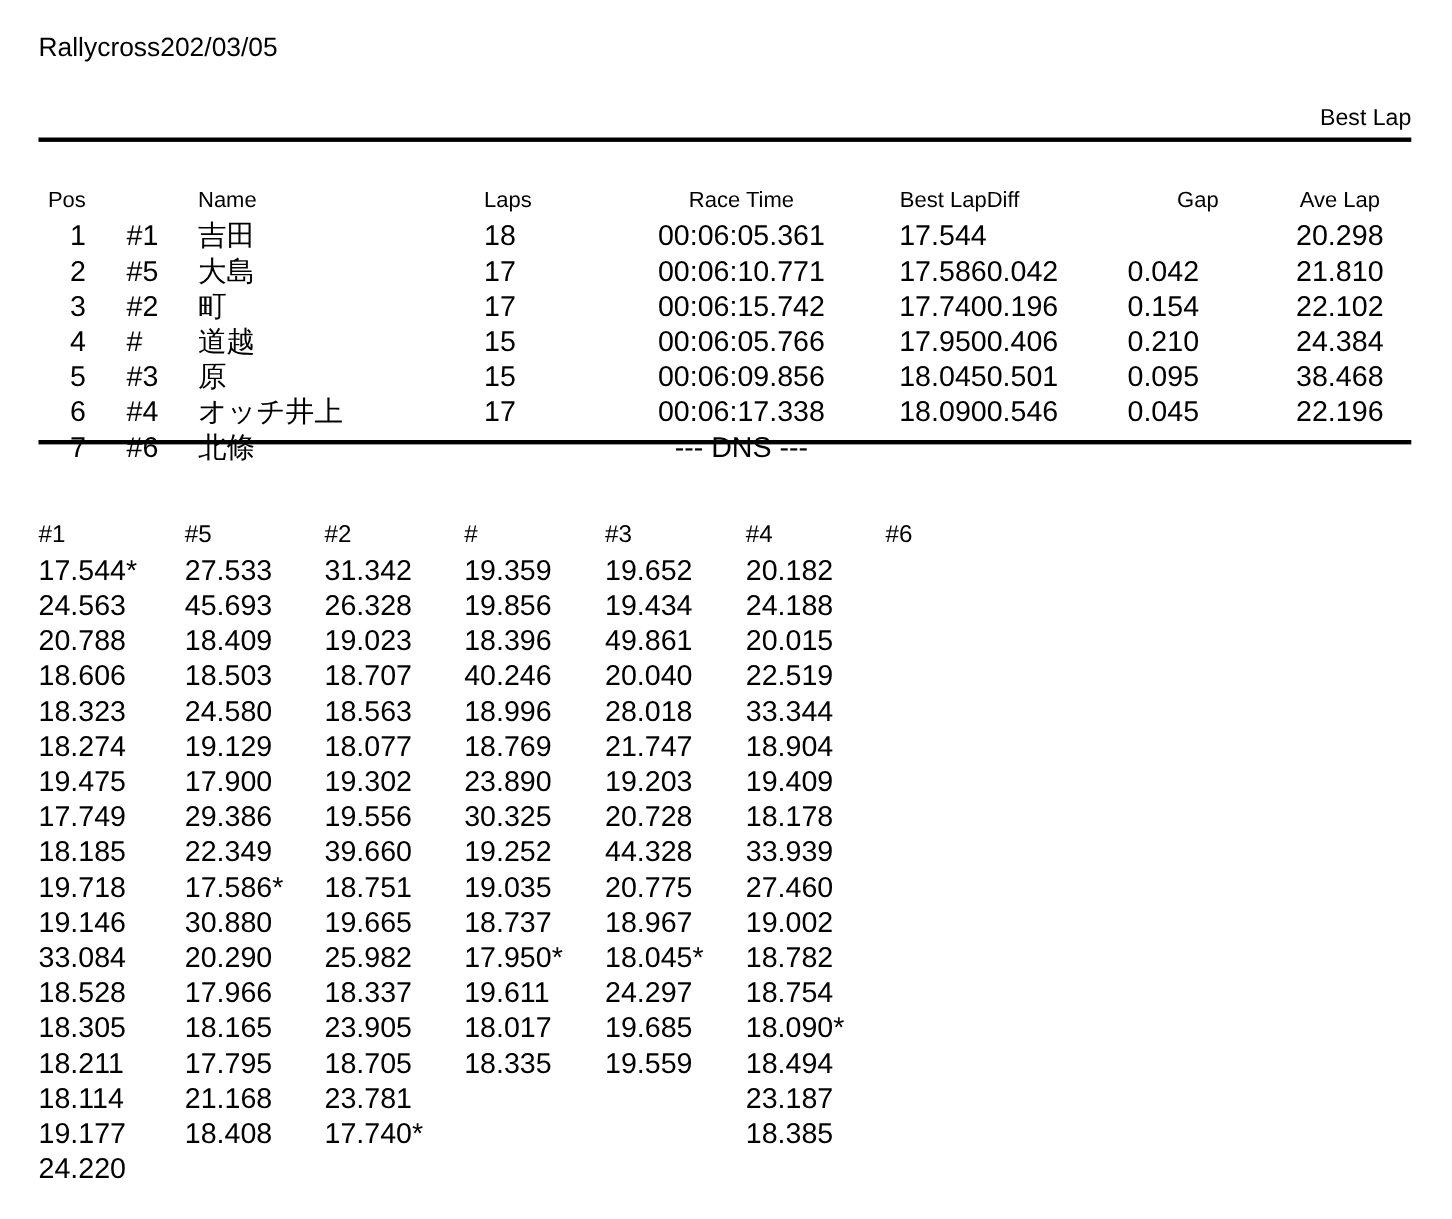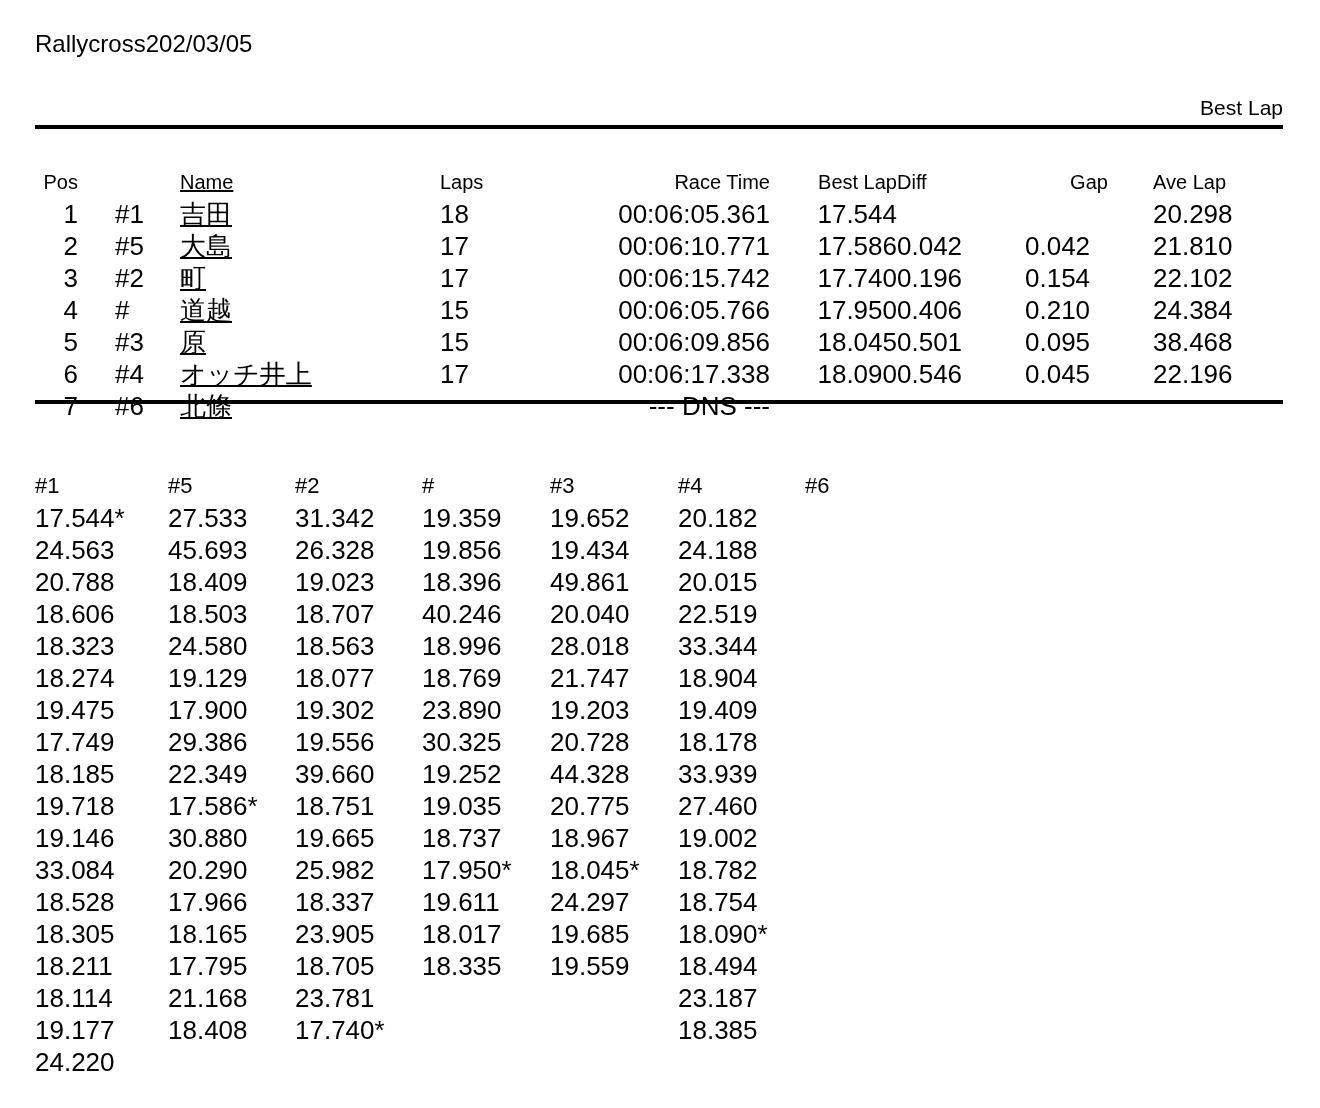--- a/index.html
+++ b/index.html
@@ -55,27 +55,27 @@
     white-space: nowrap;
     overflow: visible;
     box-sizing: border-box;
   }
   table.results thead th {
     font-size: 20px;
     font-weight: normal;
   }
   .c-pos  { width: 43px;  text-align: right; }
   .c-no   { width: 80px;  text-align: left; padding-left: 37px !important; }
-  .c-name { width: 282px; text-align: left; padding-left: 22px !important; text-decoration: underline; }
+  .c-name { width: 282px; text-align: left; padding-left: 22px !important; }
   .c-laps { width: 138px; text-align: left; }
-  .c-time { width: 192px; text-align: right; }
+  .c-time { width: 192px; text-align: center; }
   .c-best { width: 127px; text-align: right; }
   .c-diff { width: 128px; text-align: left; }
   .c-gap  { width: 128px; }
-  .c-ave  { width: 130px; text-align: left; }
+  .c-ave  { width: 130px; text-align: center; }
   .laps-grid {
     position: absolute;
     left: 35px; top: 470px;
     display: grid;
     grid-template-columns: 133px 127px 127px 128px 128px 127px 120px;
     align-items: start;
   }
   .lap-col-header {
     font-size: 22px;
     line-height: 32px;

